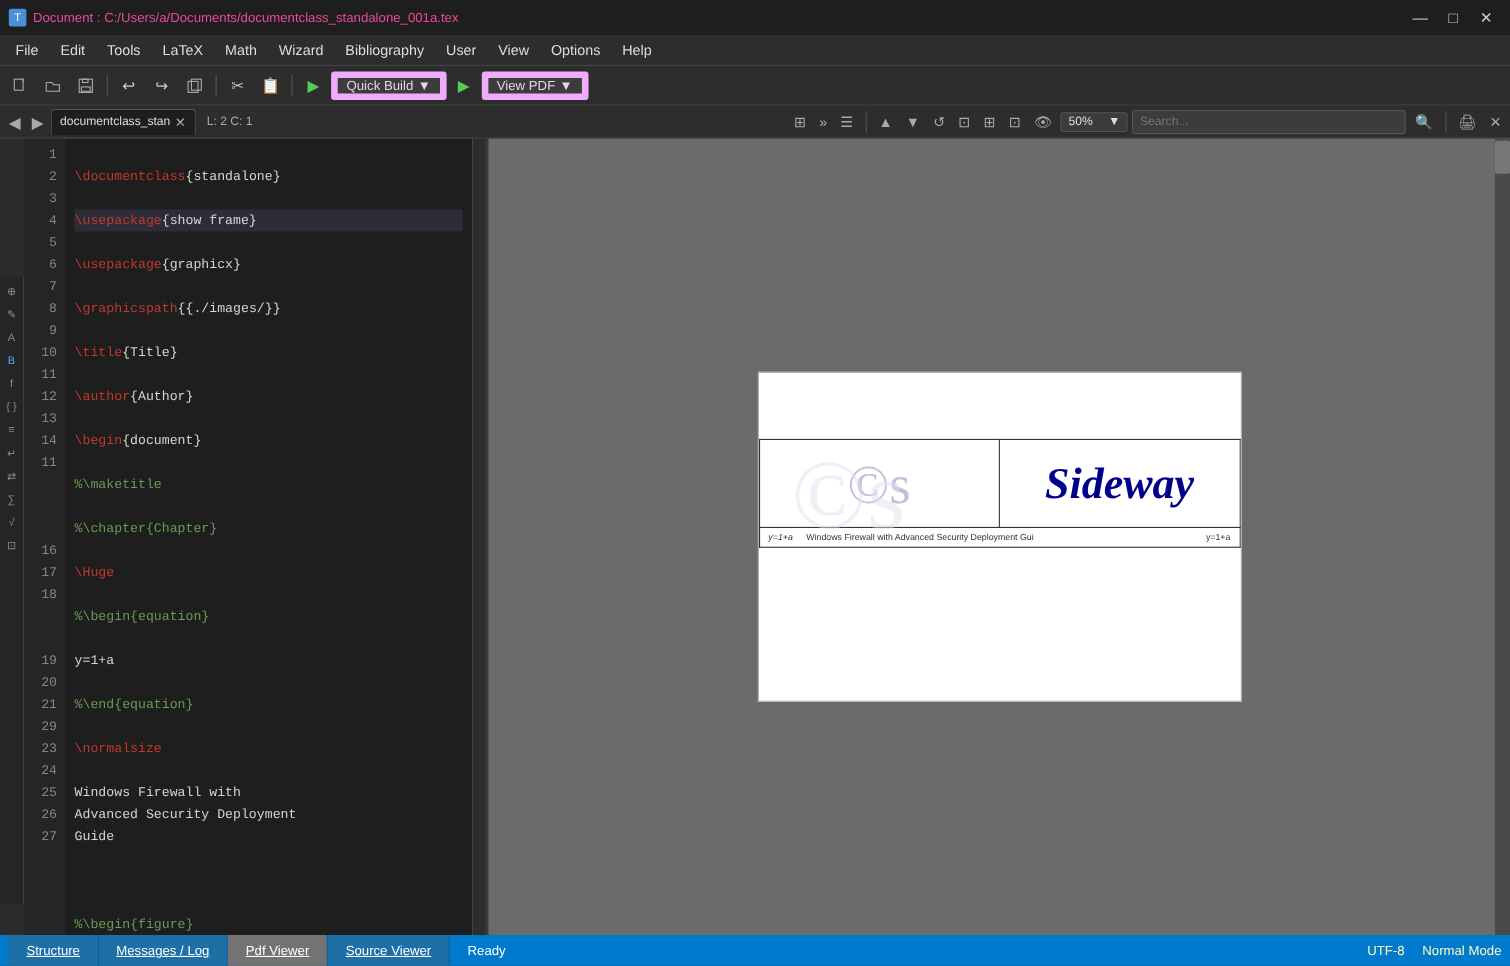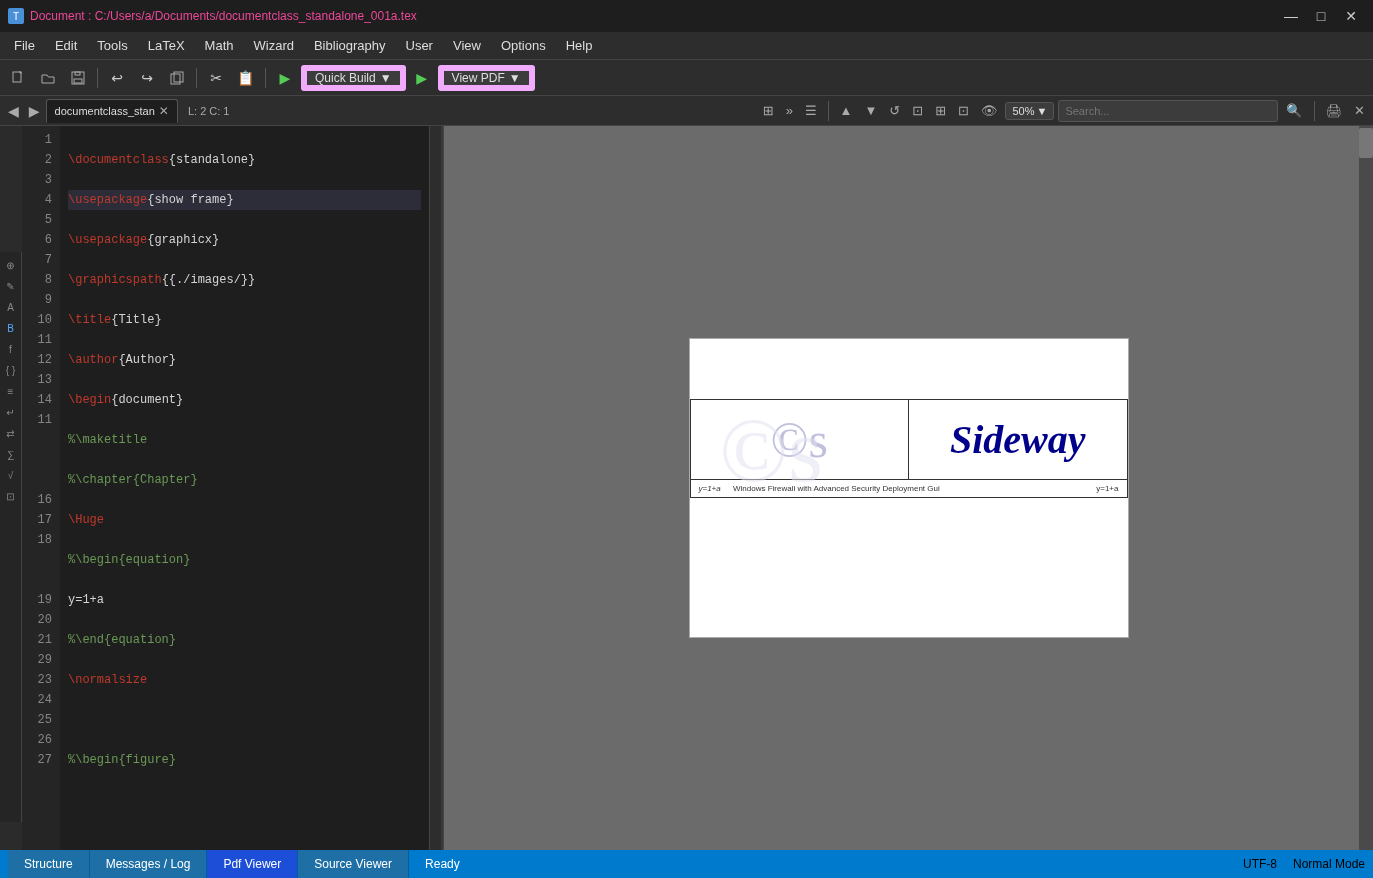--- a/index.html
+++ b/index.html
@@ -123,30 +123,30 @@
     .zoom-display {
       background: #3c3c3c;
       border: 1px solid #555;
       color: #ddd;
       padding: 2px 6px;
       font-size: 11px;
       border-radius: 3px;
       cursor: pointer;
       display: flex;
       align-items: center;
-      gap: 2px;
+      gap: 14px;
     }
     .search-box {
       background: #3c3c3c;
       border: 1px solid #555;
       color: #ddd;
       padding: 2px 6px;
       font-size: 11px;
       border-radius: 3px;
-      width: 220px;
+      width: 249px;
       height: 22px;
     }
 
     
     #main {
       display: flex;
       height: calc(878px - 32px - 28px - 36px - 30px - 28px);
     }
 
     
@@ -220,30 +220,31 @@
     .status-tab {
       background: #1e6fa5;
       color: white;
       padding: 4px 16px;
       font-size: 12px;
       cursor: pointer;
       border-right: 1px solid #005fa0;
       height: 28px;
       display: flex;
       align-items: center;
-    }
-    .status-tab.active { background: #1d4ed8; justify-content: center; }
+      text-decoration: underline;
+    }
+    .status-tab.active { background: #737373; justify-content: center; }
     .status-ready {
       color: white;
       font-size: 12px;
       padding: 0 16px;
     }
     .status-right {
       margin-left: auto;
-      color: #000000;
+      color: #fef9c3;
       font-size: 12px;
       display: flex;
       gap: 16px;
     }
 
     #left-panel-icons {
       position: absolute;
       left: 0;
       top: calc(32px + 28px + 36px + 30px);
       width: 22px;
@@ -431,20 +432,21 @@
 <div class="line"><span class="kw-red">\title</span><span class="normal">{Title}</span></div>
 <div class="line"><span class="kw-red">\author</span><span class="normal">{Author}</span></div>
 <div class="line"><span class="kw-red">\begin</span><span class="normal">{document}</span></div>
 <div class="line"><span class="comment">%\maketitle</span></div>
 <div class="line"><span class="comment">%\chapter{Chapter}</span></div>
 <div class="line"><span class="kw-red">\Huge</span></div>
 <div class="line"><span class="comment">%\begin{equation}</span></div>
 <div class="line"><span class="normal">y=1+a</span></div>
 <div class="line"><span class="comment">%\end{equation}</span></div>
 <div class="line"><span class="kw-red">\normalsize</span></div>
+<div class="line"><span class="normal">Windows Firewall with<br>Advanced Security Deployment<br>Guide</span></div>
 <div class="line">&nbsp;</div>
 <div class="line"><span class="comment">%\begin{figure}</span></div>
 
 
 
 
 
 
 
 

